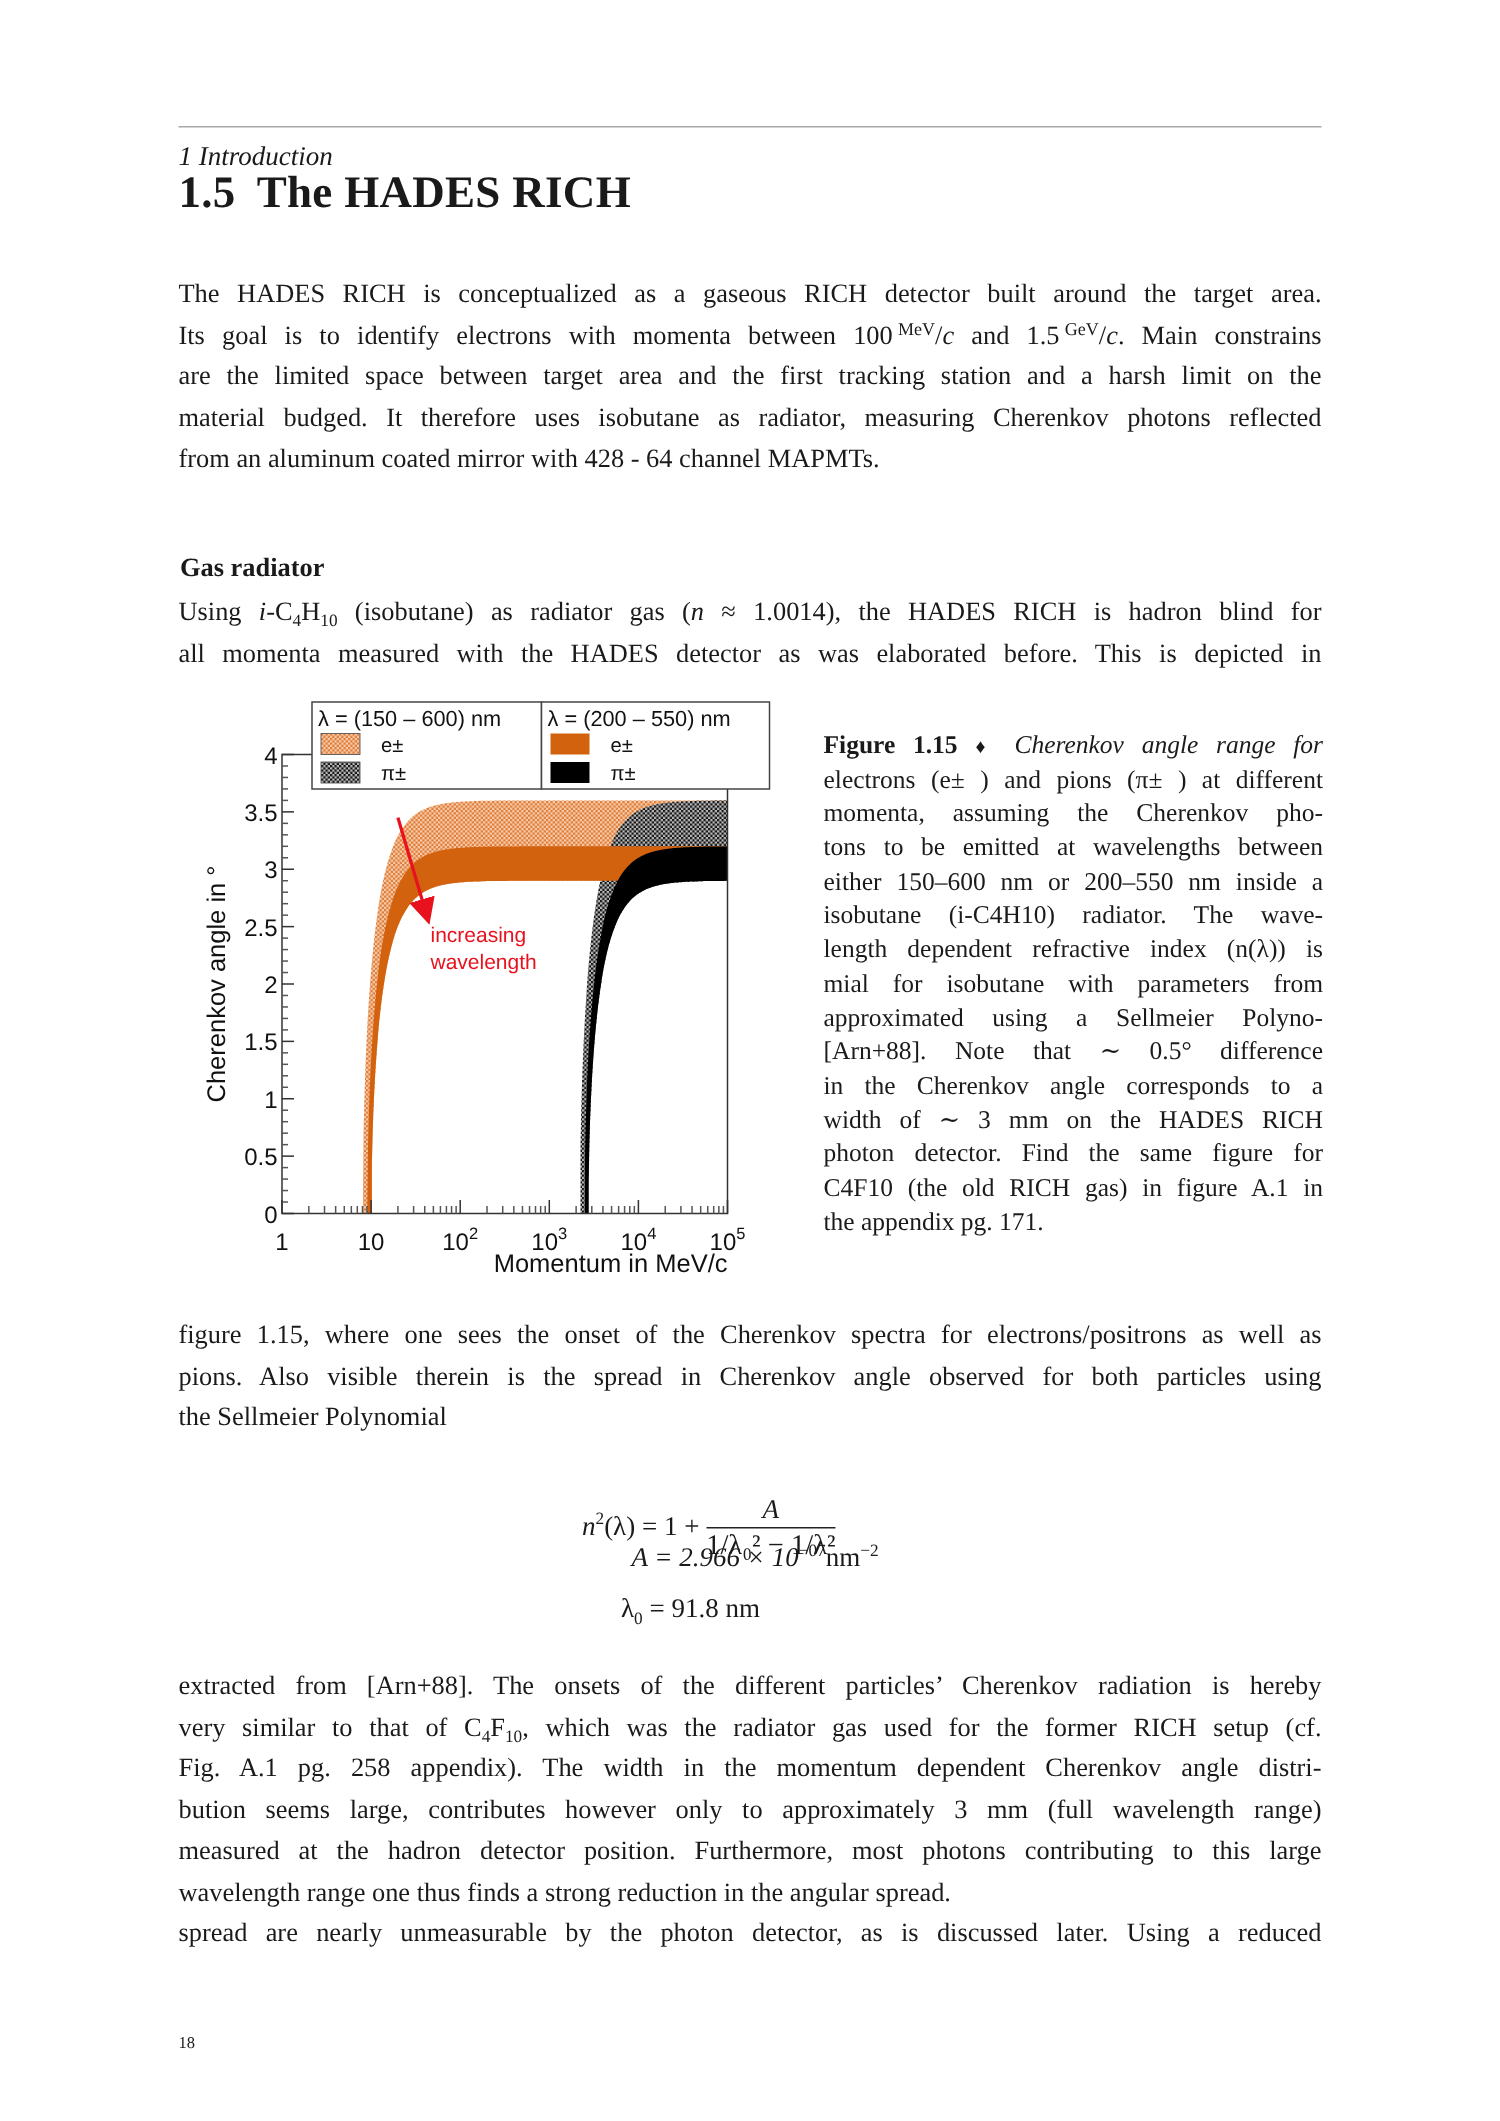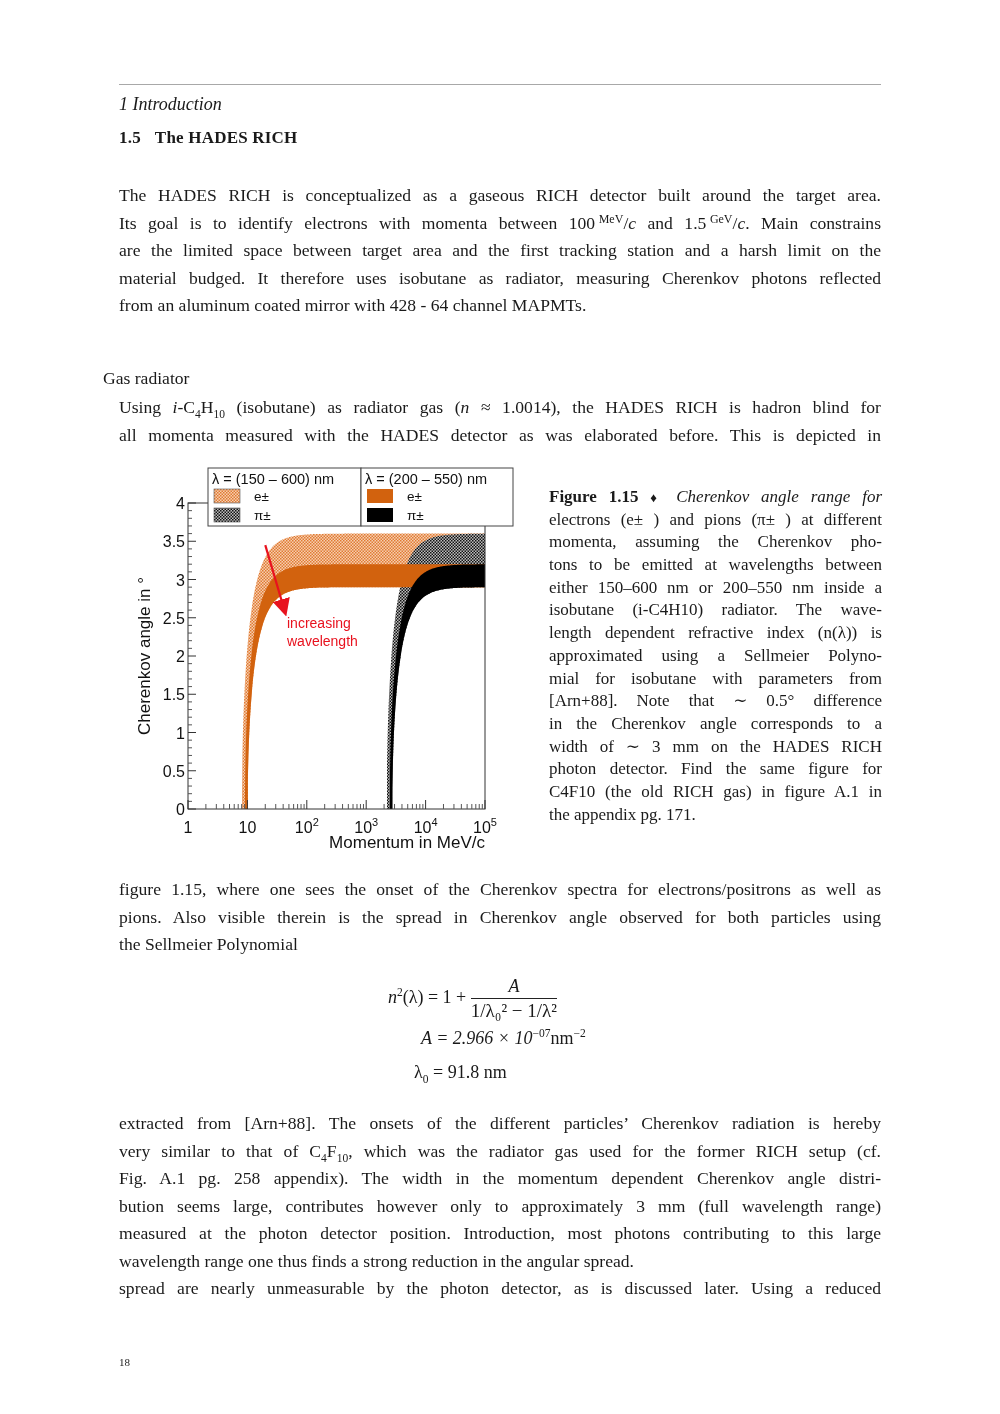--- a/index.html
+++ b/index.html
@@ -1,28 +1,28 @@
 <!DOCTYPE html>
 <html><head>
 <meta charset="utf-8">
 <style>
   html, body { margin: 0; padding: 0; background: #ffffff; }
   body { width: 1000px; height: 1414px; position: relative; overflow: hidden;
          font-family: "Liberation Serif", "DejaVu Serif", serif; color: #1a1a1a; }
   .abs { position: absolute; }
   .running-head { left: 119px; top: 58px; font-size: 18px; font-style: italic; margin-top: 36px; }
   .head-rule { left: 119px; top: 84px; width: 762px; height: 0; border-top: 1.5px solid #a8a8a8; }
-  .section-title { left: 119px; top: 112px; font-size: 17px; font-weight: bold; letter-spacing: 0.2px; margin-top: 16px; }
+  .section-title { left: 119px; top: 112px; font-size: 30px; font-weight: bold; letter-spacing: 0.2px; }
   .section-title .num { margin-right: 14px; }
   .para { left: 119px; width: 762px; font-size: 17.6px; line-height: 27.5px; text-align: justify; }
   .para .l { display: block; text-align: justify; text-align-last: justify; height: 27.5px; white-space: nowrap; }
   .para .l.last { text-align-last: left; }
   sub, sup { font-size: 11.5px; line-height: 0; }
   .frac-unit { font-size: 12px; position: relative; top: -6px; }
-  .subhead { left: 103px; top: 368px; font-size: 17.6px; font-weight: normal; }
+  .subhead { left: 120px; top: 368px; font-size: 17.6px; font-weight: bold; }
   .caption { left: 549px; top: 486px; width: 333px; font-size: 17px; line-height: 22.7px; }
   .caption .l { display: block; white-space: nowrap; text-align: justify; text-align-last: justify; height: 22.7px; }
   .caption .l.last { text-align-last: left; }
   .caption i, .caption .it { }
   .caption .fig-label { font-weight: bold; font-style: normal; }
   .eq { font-size: 18px; white-space: nowrap; }
   .page-number { left: 119px; top: 1356px; font-size: 11px; }
   svg text { font-family: "Liberation Sans", "DejaVu Sans", sans-serif; }
   .fracline { display: inline-block; vertical-align: middle; text-align: center; }
 </style>
@@ -206,53 +206,53 @@
 </svg>
 
 <div class="abs caption">
   <span class="l"><span class="fig-label">Figure 1.15</span> <span style="font-size:13px">♦</span> <i>Cherenkov angle range for</i></span>
   <span class="l it">electrons (e± ) and pions (π± ) at different</span>
   <span class="l it">momenta, assuming the Cherenkov pho-</span>
   <span class="l it">tons to be emitted at wavelengths between</span>
   <span class="l it">either 150–600 nm or 200–550 nm inside a</span>
   <span class="l it">isobutane (i-C4H10) radiator.  The wave-</span>
   <span class="l it">length dependent refractive index (n(λ)) is</span>
+  <span class="l it">mial for isobutane with parameters from</span>
   <span class="l it">approximated using a Sellmeier Polyno-</span>
-  <span class="l it">mial for isobutane with parameters from</span>
   <span class="l it">[Arn+88].   Note that ∼ 0.5° difference</span>
   <span class="l it">in the Cherenkov angle corresponds to a</span>
   <span class="l it">width of ∼ 3 mm on the HADES RICH</span>
   <span class="l it">photon detector. Find the same figure for</span>
   <span class="l it">C4F10 (the old RICH gas) in figure A.1 in</span>
   <span class="l it last">the appendix pg. 171.</span>
 </div>
 
 <div class="abs para" style="top:876px">
   <span class="l">figure 1.15, where one sees the onset of the Cherenkov spectra for electrons/positrons as well as</span>
   <span class="l">pions.  Also visible therein is the spread in Cherenkov angle observed for both particles using</span>
   <span class="l last">the Sellmeier Polynomial</span>
 </div>
 
-<div class="abs eq" style="left:388px;top:976px">
+<div class="abs eq" style="left:388px;top:996px">
   <i>n</i><sup>2</sup><span>(λ) = 1 + </span>
   <span class="fracline">
     <span style="display:block;border-bottom:1px solid #222;padding:0 4px 1px 4px"><i>A</i></span>
     <span style="display:block;font-size:19px;padding-top:1px">1/λ₀² − 1/λ²</span>
   </span>
 </div>
 <div class="abs eq" style="left:421px;top:1028px">
   <i style="font-style:italic"><span>A = 2.966 × 10</span></i><sup>−07</sup><span>nm</span><sup>−2</sup>
 </div>
 <div class="abs eq" style="left:414px;top:1062px">
   <span>λ</span><sub>0</sub><span> = 91.8 nm</span>
 </div>
 
 <div class="abs para" style="top:1110px">
   <span class="l">extracted from [Arn+88].  The onsets of the different particles’ Cherenkov radiation is hereby</span>
   <span class="l"><span>very similar to that of C</span><sub>4</sub><span>F</span><sub>10</sub><span>, which was the radiator gas used for the former RICH setup (cf.</span></span>
   <span class="l">Fig. A.1 pg. 258 appendix).  The width in the momentum dependent Cherenkov angle distri-</span>
   <span class="l">bution seems large, contributes however only to approximately 3 mm (full wavelength range)</span>
-  <span class="l">measured at the photon detector position. Introduction, most photons contributing to this large</span>
+  <span class="l">measured at the hadron detector position. Furthermore, most photons contributing to this large</span>
   <span class="l last">wavelength range one thus finds a strong reduction in the angular spread.</span>
   <span class="l">spread are nearly unmeasurable by the photon detector, as is discussed later.  Using a reduced</span>
 </div>
 
 <div class="abs page-number">18</div>
 
 </body></html>

